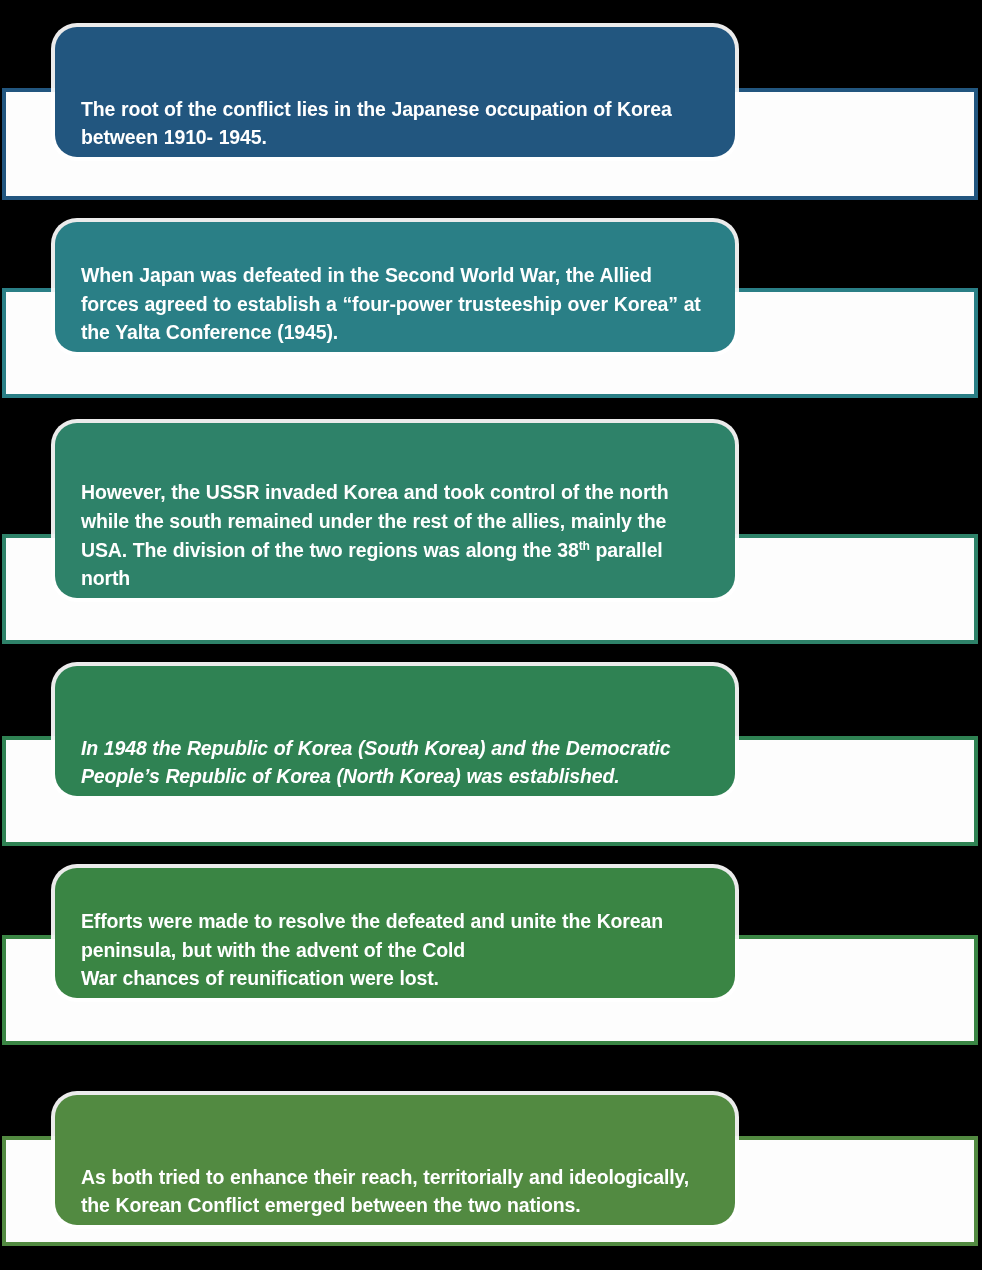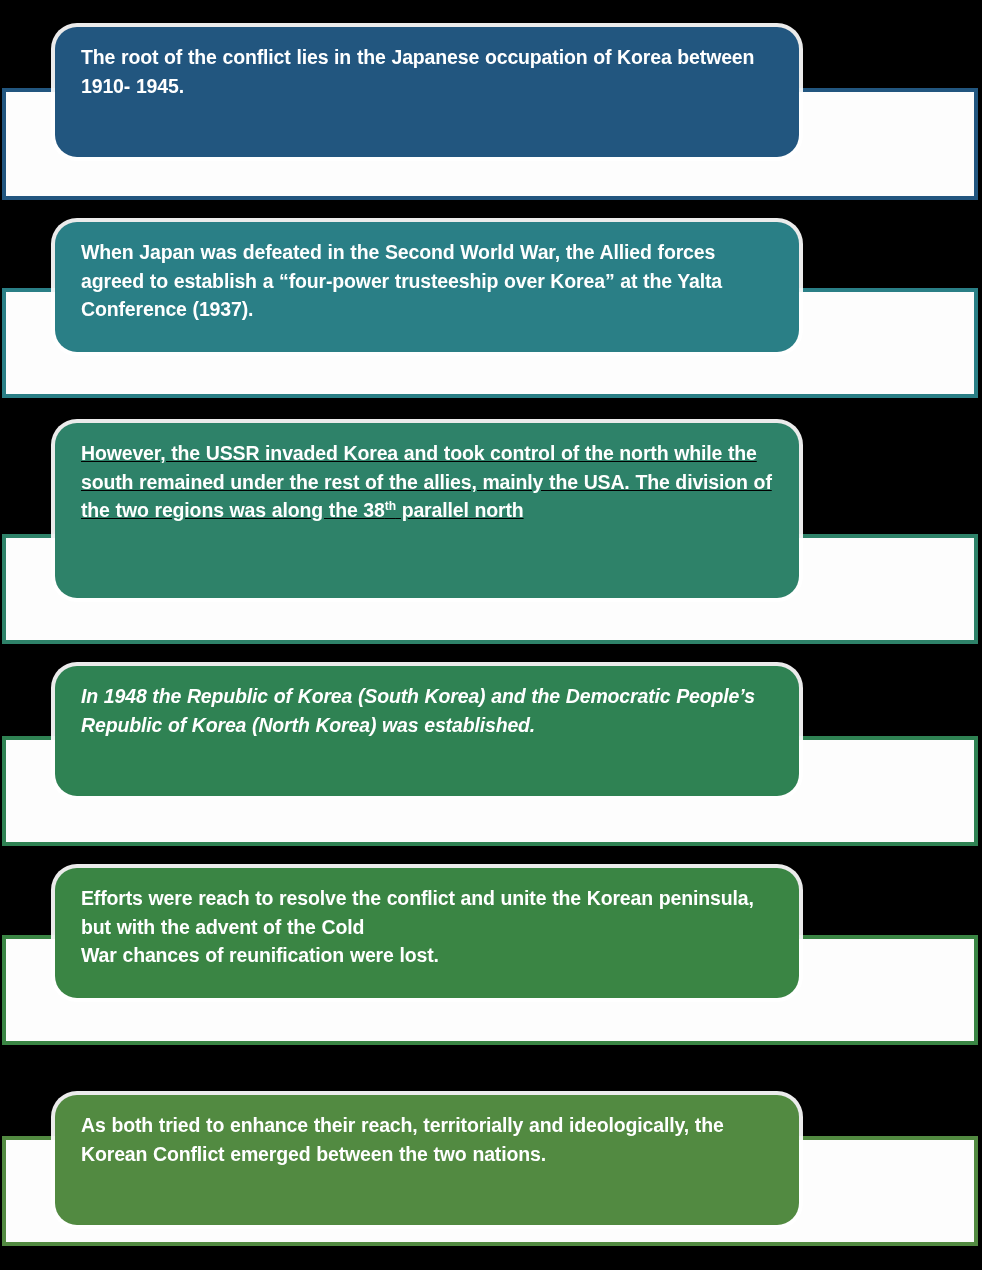--- a/index.html
+++ b/index.html
@@ -38,26 +38,26 @@
     background: #fdfdfd;
     border-style: solid;
     border-width: 4px;
     box-sizing: border-box;
   }
 
   
   .callout {
     position: absolute;
     left: 55px;
-    width: 744px;
+    width: 680px;
     border-radius: 22px;
     box-sizing: border-box;
-    padding: 16px 26px;
+    padding: 5px 26px;
     display: flex;
-    align-items: flex-start;
+    align-items: flex-end;
     box-shadow: 0 0 0 4px rgba(255,255,255,0.92);
   }
 
   .callout-text {
     color: #ffffff;
     font-weight: bold;
     font-size: 19.5px;
     line-height: 1.47;
     letter-spacing: -0.15px;
     word-spacing: 0.5px;
@@ -77,39 +77,39 @@
   <div id="bands">
       <div class="band" style="top: 0px;">
         <div class="panel" style="top: 88px; height: 112px; border-color: rgb(34, 86, 127); background: rgb(253, 253, 253);"></div>
         <div class="callout" style="top: 27px; height: 130px; background: rgb(34, 86, 127);">
           <div class="callout-text">The root of the conflict lies in the Japanese occupation of Korea between 1910- 1945.</div>
         </div>
       </div>
       <div class="band" style="top: 0px;">
         <div class="panel" style="top: 288px; height: 110px; border-color: rgb(42, 127, 134); background: rgb(253, 253, 253);"></div>
         <div class="callout" style="top: 222px; height: 130px; background: rgb(42, 127, 134);">
-          <div class="callout-text">When Japan was defeated in the Second World War, the Allied forces agreed to establish a “four-power trusteeship over Korea” at the Yalta Conference (1937).</div>
+          <div class="callout-text">When Japan was defeated in the Second World War, the Allied forces agreed to establish a “four-power trusteeship over Korea” at the Yalta Conference (1945).</div>
         </div>
       </div>
       <div class="band" style="top: 0px;">
         <div class="panel" style="top: 534px; height: 110px; border-color: rgb(46, 130, 105); background: rgb(253, 253, 253);"></div>
-        <div class="callout" style="top: 423px; height: 175px; background: rgb(46, 130, 105); text-decoration: underline;">
+        <div class="callout" style="top: 423px; height: 175px; background: rgb(46, 130, 105);">
           <div class="callout-text">However, the USSR invaded Korea and took control of the north while the south remained under the rest of the allies, mainly the USA. The division of the two regions was along the 38<sup>th</sup> parallel north</div>
         </div>
       </div>
       <div class="band" style="top: 0px;">
         <div class="panel" style="top: 736px; height: 110px; border-color: rgb(47, 130, 83); background: rgb(253, 253, 253);"></div>
         <div class="callout" style="top: 666px; height: 130px; background: rgb(47, 130, 83); font-style: italic;">
           <div class="callout-text">In 1948 the Republic of Korea (South Korea) and the Democratic People’s Republic of Korea (North Korea) was established.</div>
         </div>
       </div>
       <div class="band" style="top: 0px;">
         <div class="panel" style="top: 935px; height: 110px; border-color: rgb(58, 133, 68); background: rgb(253, 253, 253);"></div>
         <div class="callout" style="top: 868px; height: 130px; background: rgb(58, 133, 68);">
-          <div class="callout-text">Efforts were reach to resolve the conflict and unite the Korean peninsula,  but with the advent of the Cold
+          <div class="callout-text">Efforts were made to resolve the defeated and unite the Korean peninsula,  but with the advent of the Cold
 War chances of reunification were lost.</div>
         </div>
       </div>
       <div class="band" style="top: 0px;">
         <div class="panel" style="top: 1136px; height: 110px; border-color: rgb(82, 138, 65); background: rgb(253, 253, 253);"></div>
         <div class="callout" style="top: 1095px; height: 130px; background: rgb(82, 138, 65);">
           <div class="callout-text">As both tried to enhance their reach, territorially and ideologically, the Korean Conflict emerged between the two nations.</div>
         </div>
       </div>
     </div>

